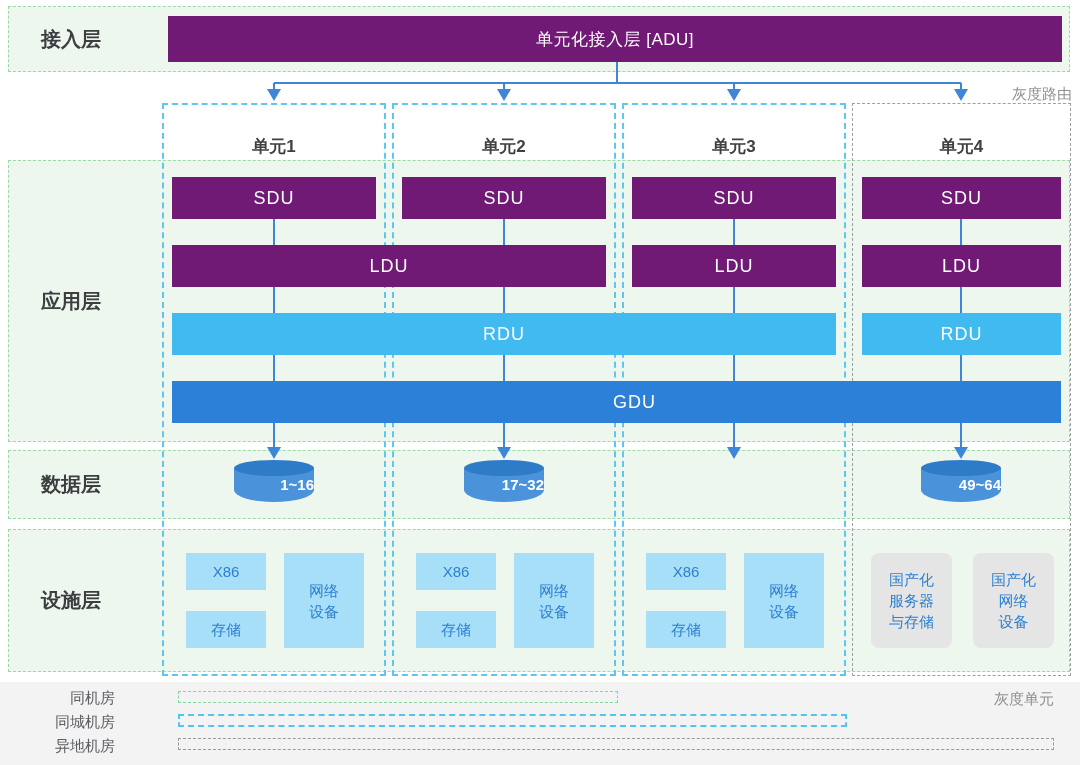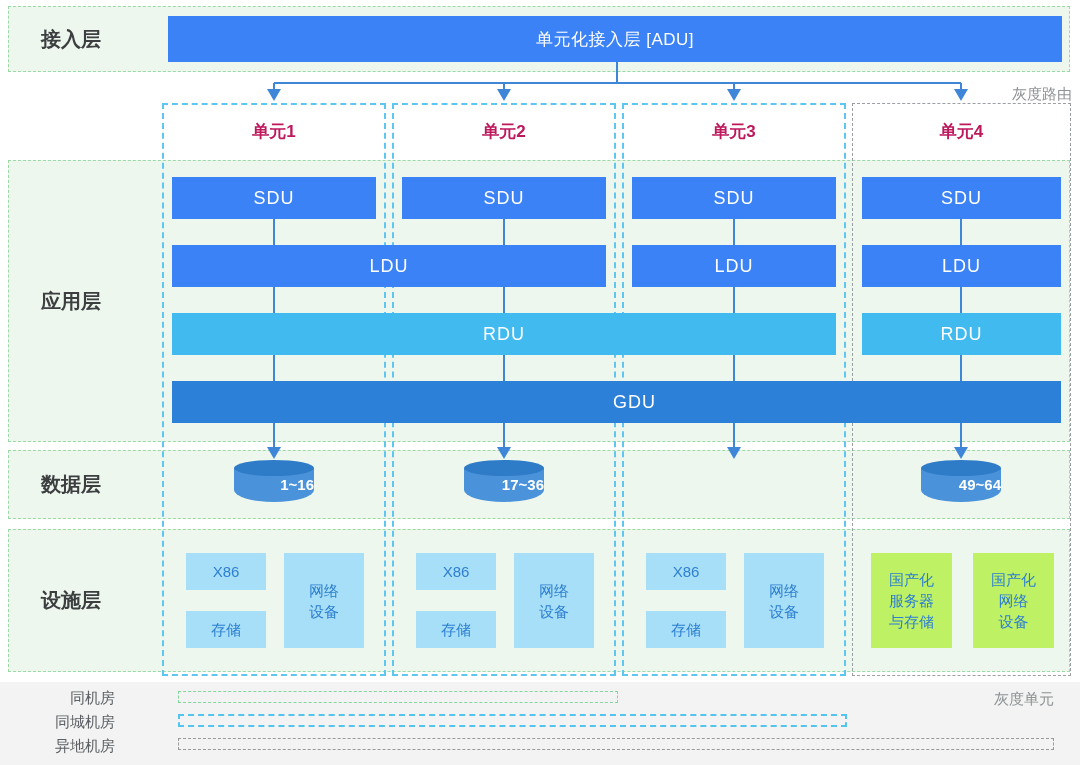--- a/index.html
+++ b/index.html
@@ -9,43 +9,43 @@
   }
   .abs { position:absolute; }
 
   
   .layer { background:#edf7ee; border:1px dashed #9bdaa6; box-sizing:border-box; }
   .layer-label { width:86px; text-align:center; font-size:20px; font-weight:700; color:#3c3e40; line-height:24px; }
 
   
   .unit-col { border:2px dashed #5ec6ef; box-sizing:border-box; background:transparent; }
   .unit-col.gray-col { border:1px dashed #9b9fa3; }
-  .unit-name { text-align:center; font-size:17px; font-weight:600; color:#be185d; }
+  .unit-name { text-align:center; font-size:17px; font-weight:600; color:#404040;margin-top:15px; }
 
   
   .bar { display:flex; align-items:center; justify-content:center; color:#ffffff;
          font-size:18px; letter-spacing:1px; box-sizing:border-box; }
-  .teal { background:#3b82f6;text-align:center; }
+  .teal { background:#701a75;text-align:center; }
   .rdu-blue { background:#41baf0; }
   .gdu-blue { background:#2c80d7; }
   .adu-bar { font-size:17px; letter-spacing:0.5px; }
 
   
   .cyl { width:80px; height:42px; }
   .cyl-body { position:absolute; top:8px; left:0; width:100%; height:34px; background:#4a92da;
               border-radius:0 0 40px 40px / 0 0 12px 12px; }
   .cyl-top { position:absolute; top:0; left:0; width:100%; height:16px; border-radius:50%; background:#2e7bc8; }
   .cyl-label { position:absolute; top:16px; left:0; width:100%; text-align:right;
                color:#ffffff; font-size:15px; font-weight:600; }
 
   
   .fac { display:flex; align-items:center; justify-content:center; text-align:center;
          font-size:15px; font-weight:500; color:#2e7fd1; white-space:pre-line; line-height:1.4; }
   .fac-blue { background:#a6dff7; }
-  .fac-gray { background:#bef264; }
+  .fac-gray { background:#e5e5e5;border-radius:8px; }
 
   .muted { font-size:15px; color:#8f9295; }
 
   
   .legend-strip { background:#f2f3f2; }
   .legend-label { font-size:15px; color:#5c6064; text-align:right; }
   .lg-green { border:1px dashed #82d79d; box-sizing:border-box; }
   .lg-blue  { border:2px dashed #52c4ee; box-sizing:border-box; }
   .lg-gray  { border:1px dashed #97999b; box-sizing:border-box; }
 
@@ -95,21 +95,21 @@
   <div class="abs bar gdu-blue" style="left:172px; top:381px; width:889px; height:42px;padding-left:36px;">GDU</div>
 
   <div class="abs cyl" style="left:234px; top:460px;">
     <div class="cyl-body"></div>
     <div class="cyl-top"></div>
     <div class="cyl-label">1~16</div>
   </div>
   <div class="abs cyl" style="left:464px; top:460px;">
     <div class="cyl-body"></div>
     <div class="cyl-top"></div>
-    <div class="cyl-label">17~36</div>
+    <div class="cyl-label">17~32</div>
   </div>
   <div class="abs cyl" style="left:921px; top:460px;">
     <div class="cyl-body"></div>
     <div class="cyl-top"></div>
     <div class="cyl-label">49~64</div>
   </div>
 
   <div class="abs fac fac-blue" style="left:186px; top:553px; width:80px; height:37px;">X86</div>
   <div class="abs fac fac-blue" style="left:186px; top:611px; width:80px; height:37px;">存储</div>
   <div class="abs fac fac-blue" style="left:284px; top:553px; width:80px; height:95px;">网络

